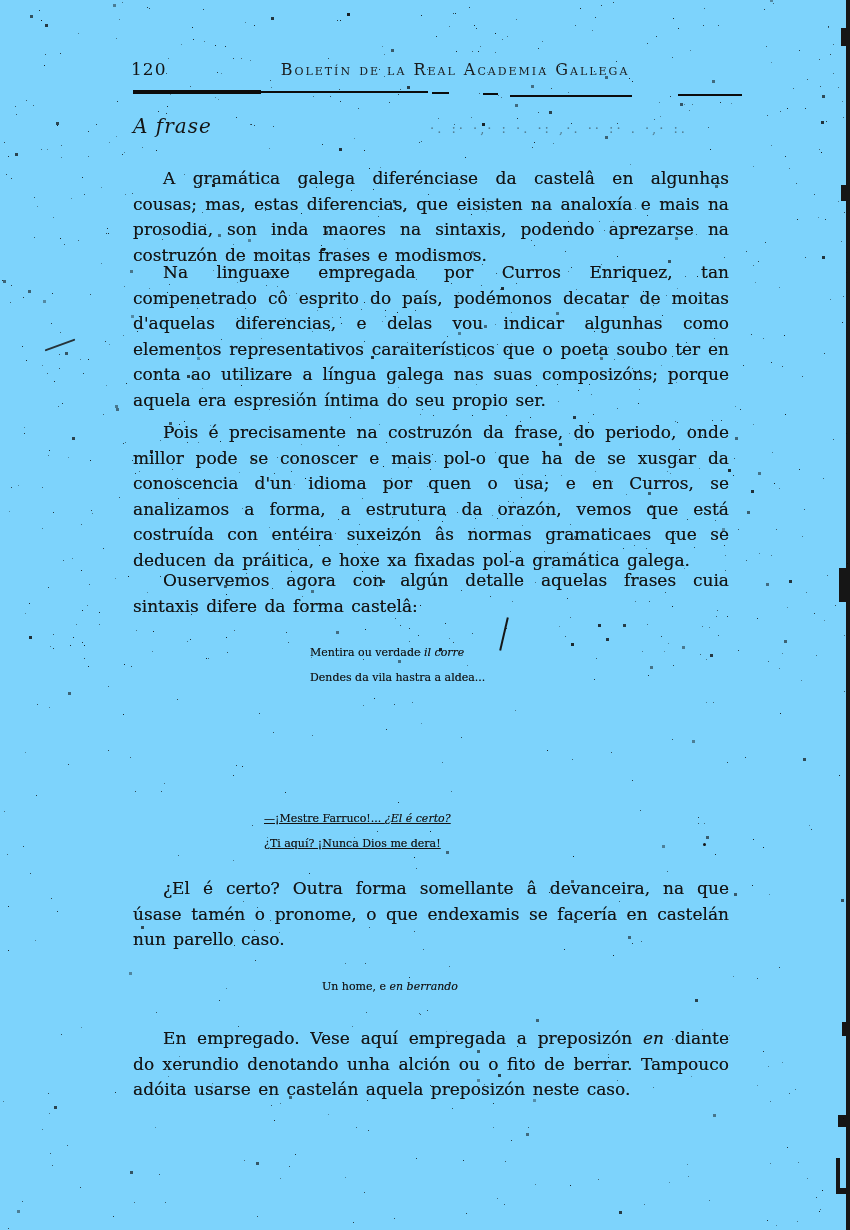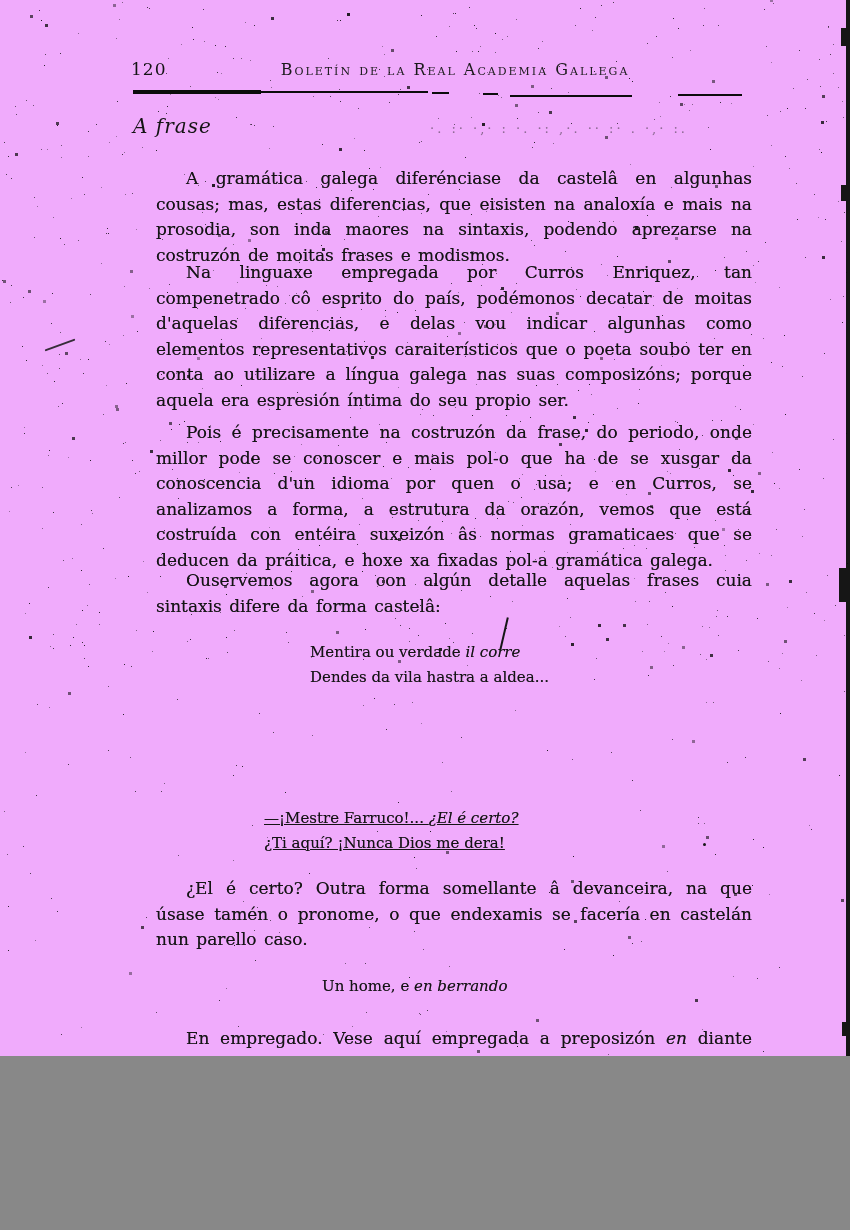--- a/index.html
+++ b/index.html
@@ -1,20 +1,20 @@
 <!DOCTYPE html>
 <html><head>
 <meta charset="utf-8">
 <style>
   html,body { margin:0; padding:0; background:#888; }
   .page {
     position:relative;
-    width:850px; height:1056px;
+    width:850px; height:1230px;
     margin:0 auto;
-    background:#f0abfc;
+    background:#7dd3fc;
     overflow:hidden;
     font-family:"DejaVu Serif","Liberation Serif",serif;
     color:#141414;
   }
   .abs { position:absolute; }
   .page-number {
     left:131px; top:59px;
     font-size:17px; letter-spacing:1px;
   }
   .journal-header {
@@ -37,25 +37,24 @@
     filter:blur(0.6px);
     white-space:nowrap; overflow:hidden;
   }
   .para {
     left:133px; width:596px;
     font-size:17px; line-height:25.5px;
     text-align:justify;
     text-indent:30px;
     word-spacing:2px;
     text-shadow:0 0 0.5px rgba(10,10,10,0.55);
-    margin-left:23px;
   }
   .para.noindent { text-indent:0; }
   .verse {
-    font-size:15px; line-height:25px;
+    font-size:11px; line-height:25px;
     text-shadow:0 0 0.5px rgba(10,10,10,0.5);
     white-space:nowrap;
   }
   .it { font-style:italic; }
   .artifact { background:#161616; }
   .noise-dot { position:absolute; width:1px; height:1px; background:transparent; top:0; left:0; }
 </style>
 </head>
 <body>
 

